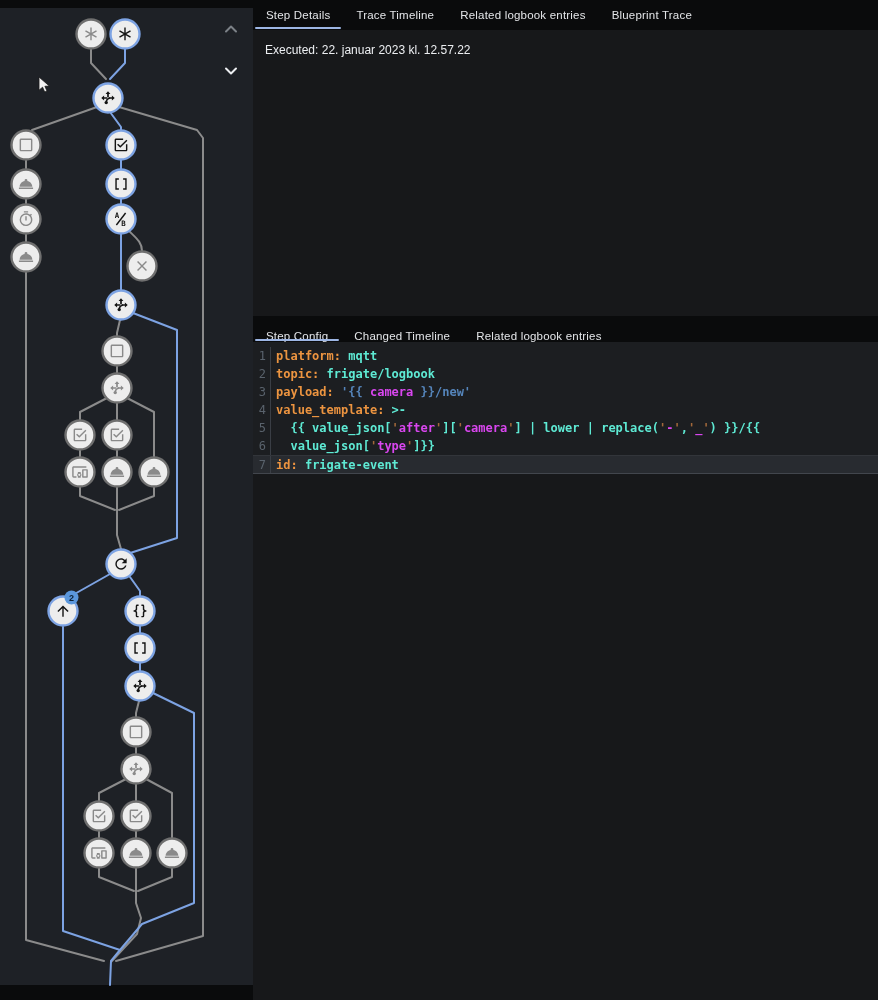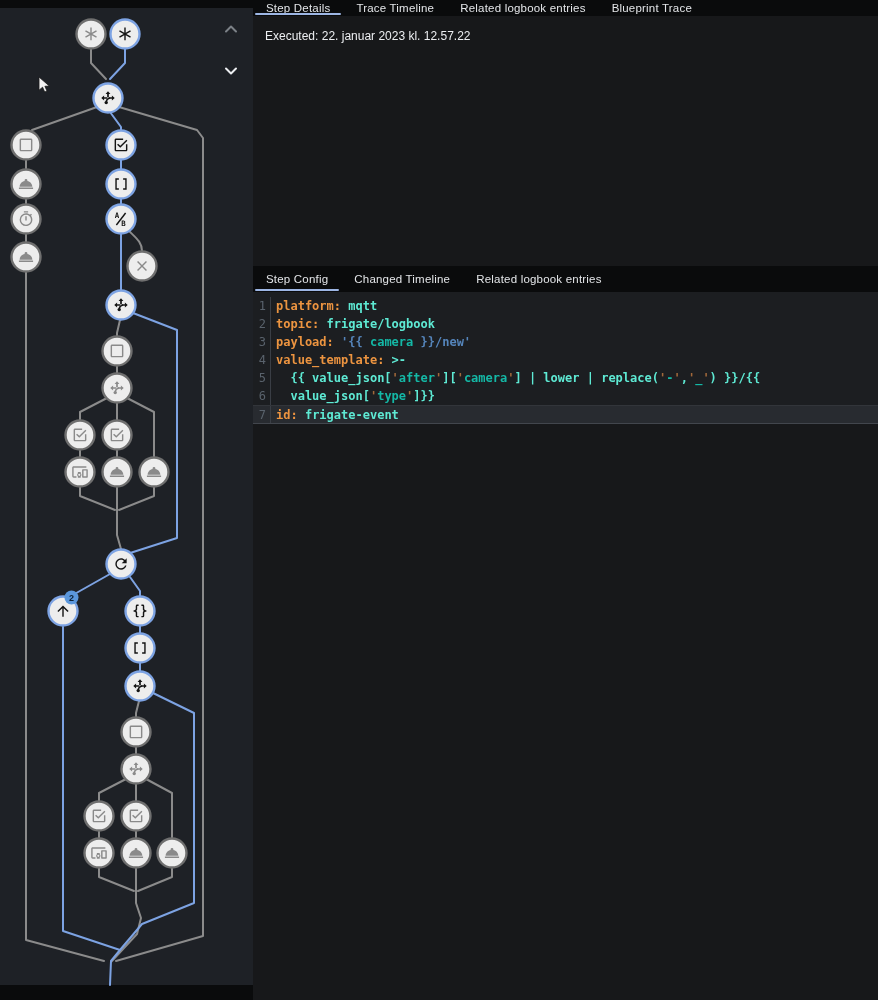--- a/index.html
+++ b/index.html
@@ -10,36 +10,36 @@
   .left-panel { position:absolute; left:0; top:0; width:253px; height:1000px; background:#0a0b0c; }
   .graph-card { position:absolute; left:0; top:8px; width:253px; height:977px; background:#1e2126; }
   #graph-svg { position:absolute; left:0; top:0; width:253px; height:1000px; }
   .nav-btn { position:absolute; left:219px; width:24px; height:24px; background:transparent; border:none; cursor:pointer; padding:0; }
   .nav-btn.up { top:17px; }
   .nav-btn.down { top:59px; }
   .cursor-icon { position:absolute; left:38px; top:76px; }
 
   
   .right-panel { position:absolute; left:253px; top:0; width:625px; height:1000px; background:#17181a; }
-  .tab-bar { display:flex; align-items:stretch; background:#0a0b0c; height:16px; }
-  .tab-bar.small { height:26px; }
+  .tab-bar { display:flex; align-items:stretch; background:#0a0b0c; height:30px; }
+  .tab-bar.small { height:26px;align-items:flex-end; }
   .tab { display:flex; align-items:center; padding:0 13px; color:#e3e5e8; font-size:11.5px; letter-spacing:.2px; position:relative; cursor:pointer; white-space:nowrap; }
   .tab.active::after { content:""; position:absolute; left:2px; right:2px; bottom:1px; height:2px; background:#9db6e4; border-radius:1px; }
-  .details-area { height:250px; background:#17181a; }
+  .details-area { height:286px; background:#17181a; }
   .executed { padding:13px 0 0 12px; color:#eceef1; font-size:12px; }
 
   .code-block { background:#1c1e21; padding-top:5px; font-family:"DejaVu Sans Mono",monospace; font-size:12px; font-weight:600; line-height:18px; }
   .code-line { display:flex; height:18px; white-space:pre; }
   .code-line .gutter { width:18px; flex:0 0 18px; text-align:right; padding-right:4px; color:#59626c; border-right:1px solid #3a3e45; font-weight:400; }
   .code-line .code-text { padding-left:5px; }
   .code-line.active { background:#282b30; border-top:1px solid rgba(255,255,255,.05); border-bottom:1px solid #42464d; height:19px; }
   .seg-key { color:#ec9440;margin-top:11px; }
   .seg-plain { color:#5eead4; }
   .seg-string { color:#5585bb; }
-  .seg-template { color:#14b8a6; }
+  .seg-template { color:#d946ef; }
   .seg-quote { color:#a2683a; }
   .below-area { background:#17181a; height:560px; }
 </style>
 </head>
 <body>
 
 <div class="app">
 
   <div class="left-panel">
     <div class="graph-card"></div>

